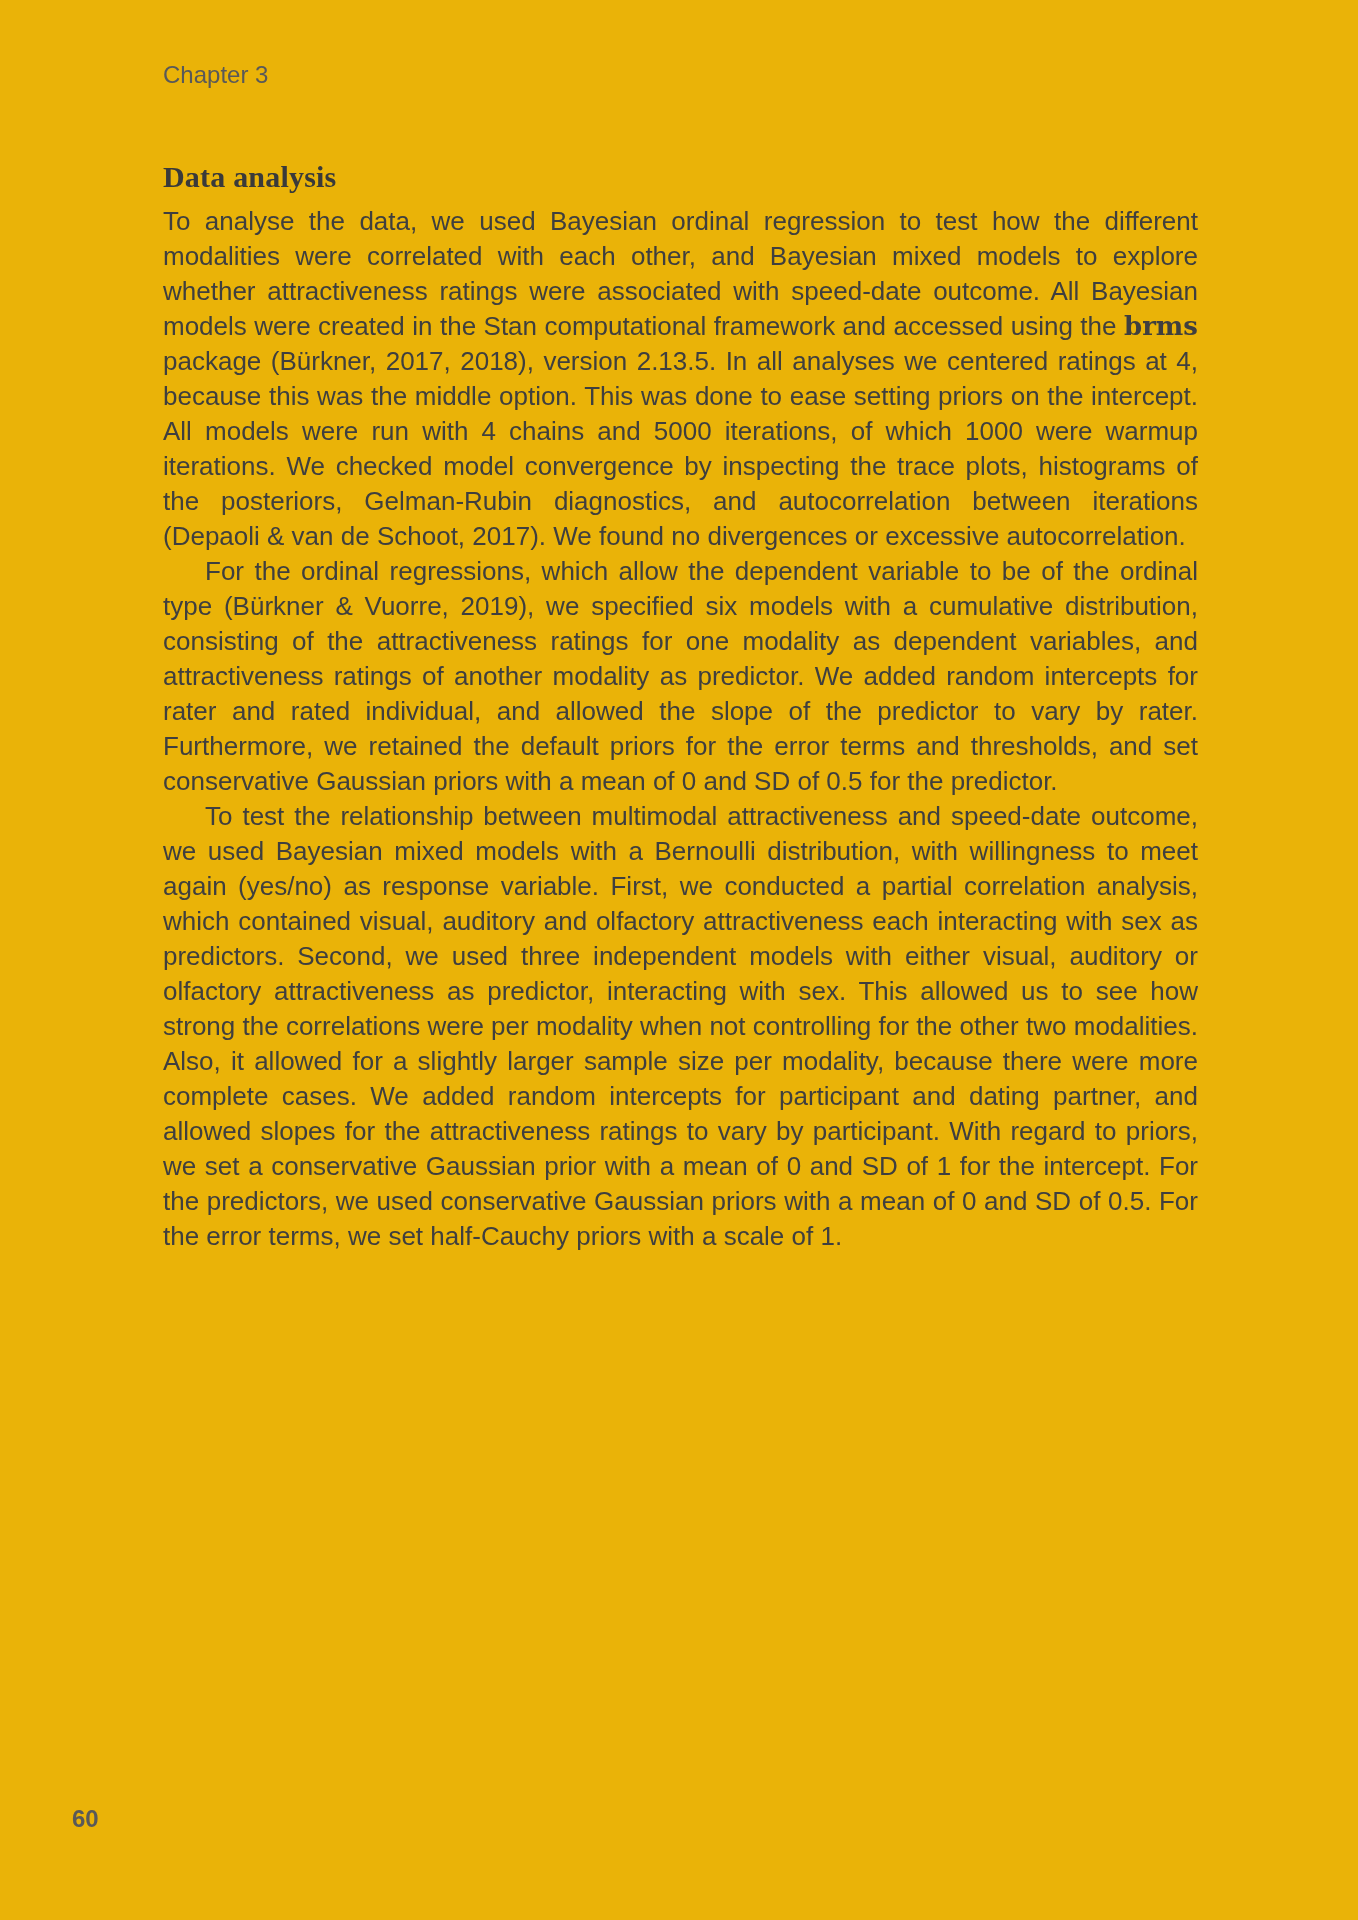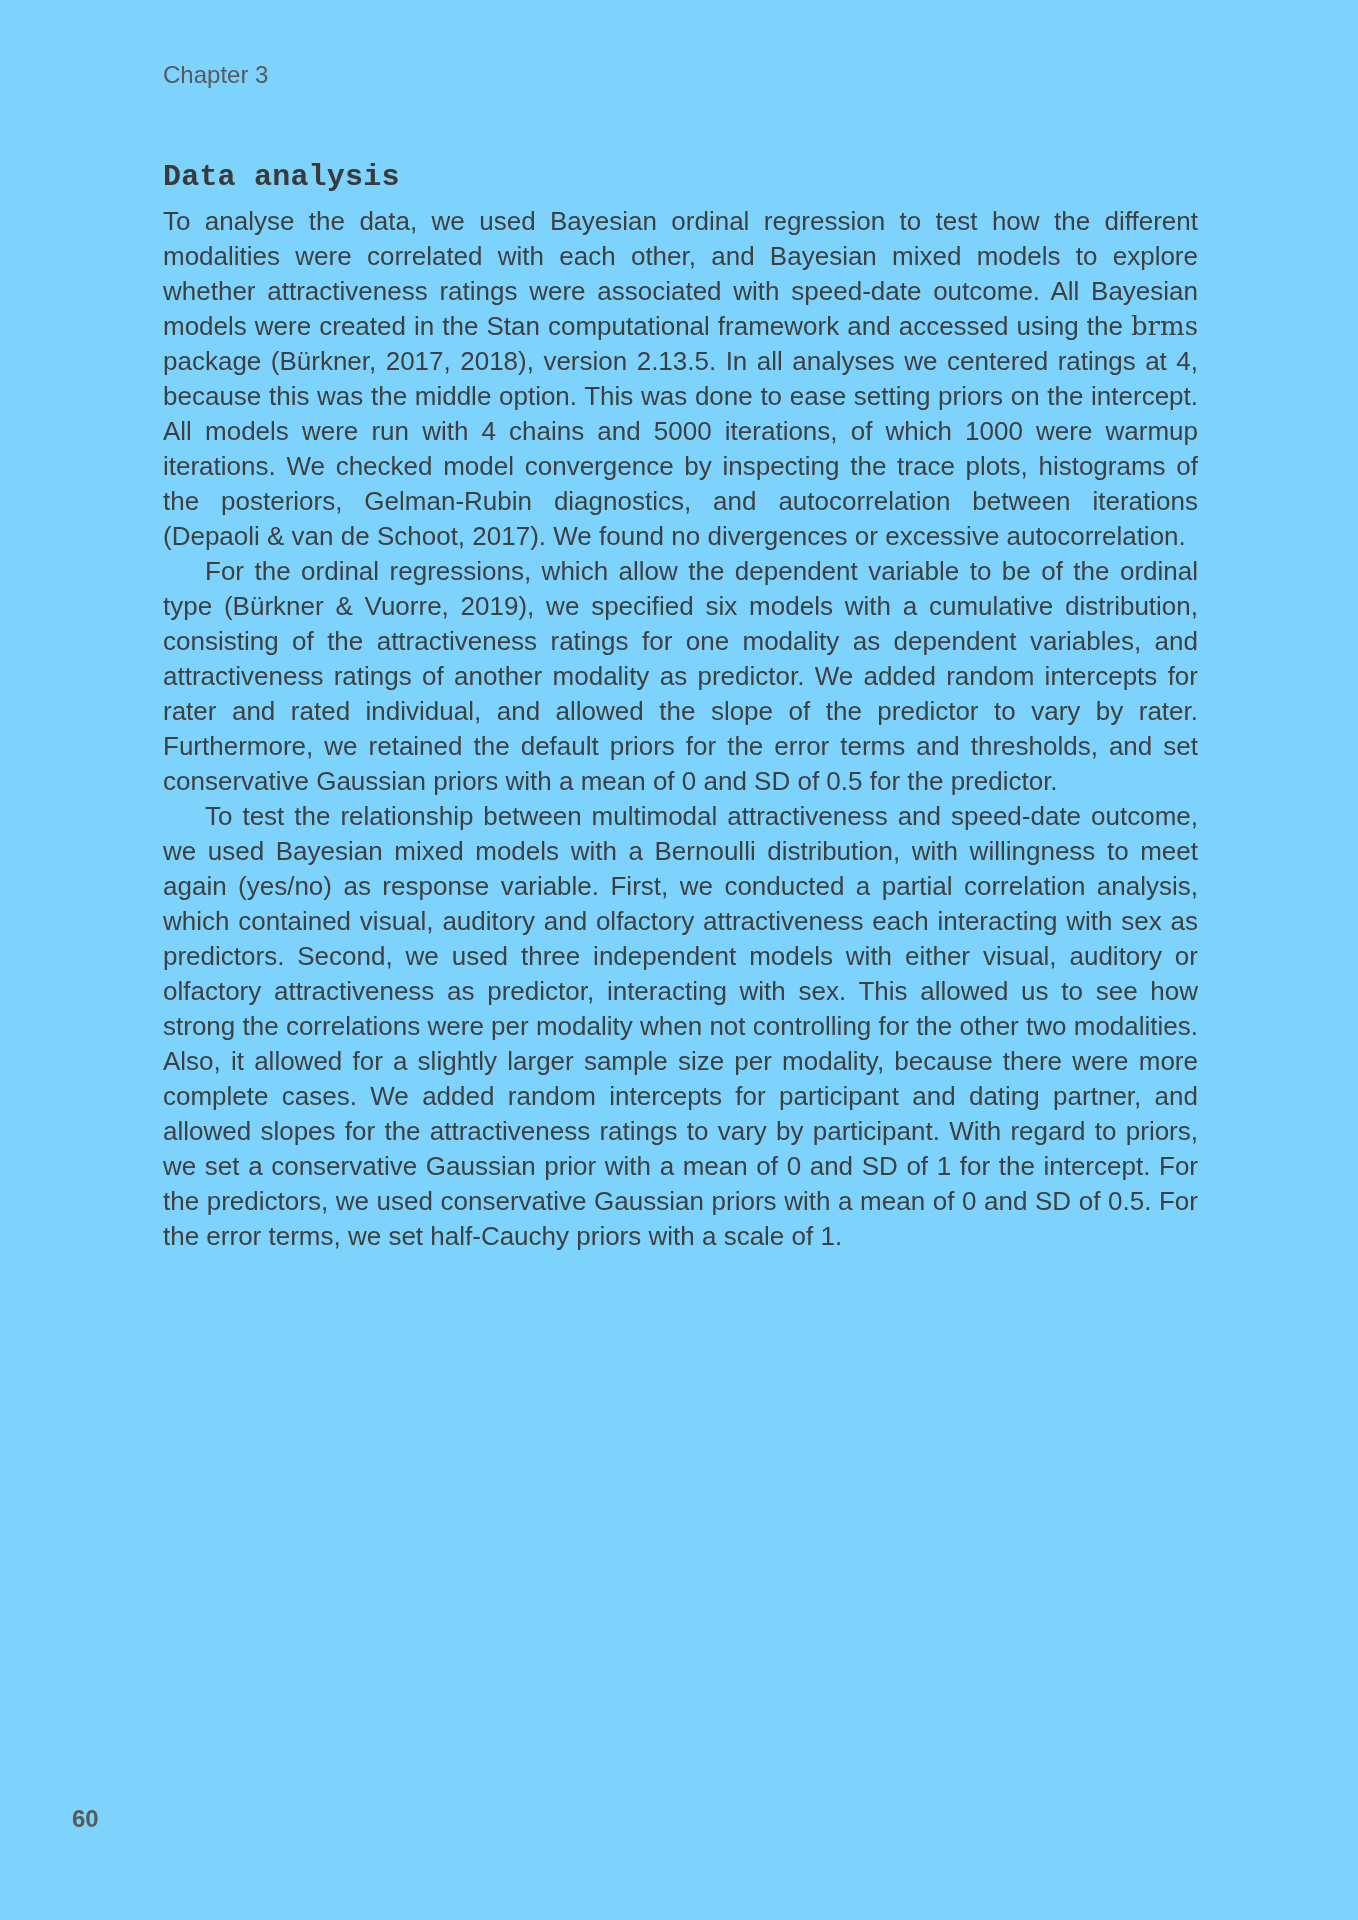--- a/index.html
+++ b/index.html
@@ -5,62 +5,62 @@
   * { box-sizing: border-box; }
   html, body {
     margin: 0;
     padding: 0;
     background: #e8e8e8;
   }
   .page {
     position: relative;
     width: 1358px;
     height: 1920px;
-    background: #7dd3fc;
+    background: #eab308;
     font-family: "Liberation Sans", sans-serif;
     color: #3d3d3d;
     overflow: hidden;
   }
   .running-header {
     position: absolute;
     left: 163px;
     top: 60px;
     font-size: 24px;
     line-height: 30px;
     color: #595959;
   }
   .content {
     position: absolute;
     left: 163px;
     top: 158px;
     width: 1035px;
   }
   .section-title {
-    font-family: Liberation Mono, monospace;
+    font-family: Liberation Serif, serif;
     font-weight: 700;
     font-size: 30px;
     line-height: 38px;
     color: #3a3a3a;
     margin: 0 0 8px 0;
     letter-spacing: 0.2px;
   }
   .body-par {
     margin: 0;
     font-size: 26px;
     line-height: 35px;
     text-align: justify;
     color: #3f3f3f;
     hyphens: none;
   }
   .body-par.indent {
     text-indent: 42px;
   }
   .brms {
     font-family: "DejaVu Serif", "Liberation Serif", serif;
-    font-weight: 400;
+    font-weight: 700;
   }
   .page-number {
     position: absolute;
     left: 72px;
     top: 1804px;
     font-size: 24px;
     line-height: 30px;
     color: #595959;
     font-weight: bold;
   }

